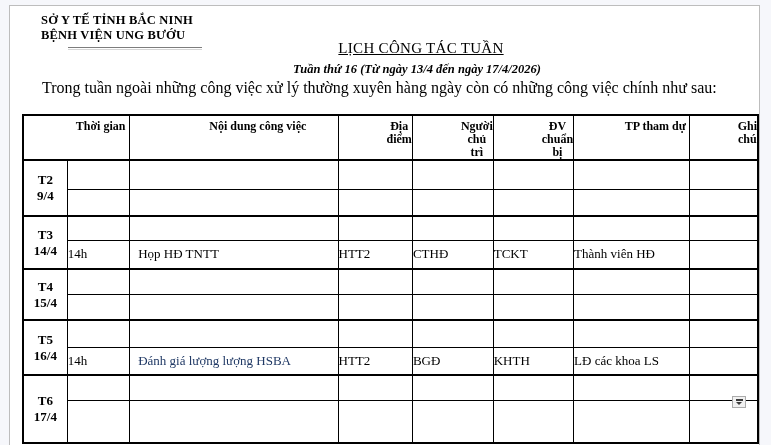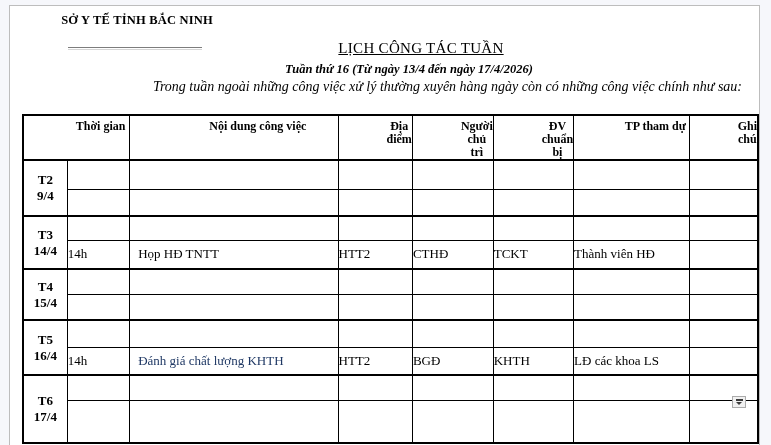--- a/index.html
+++ b/index.html
@@ -17,21 +17,21 @@
     left: 9px; top: 5px;
     width: 751px; height: 445px;
     background: #ffffff;
     border: 1px solid #bdbdbd;
     border-bottom: none;
   }
   .org {
     position: absolute;
     left: 31px; top: 7px;
     width: 172px;
-    text-align: right;
+    text-align: left;
     font-weight: bold;
     font-size: 12.5px;
     line-height: 15px;
     letter-spacing: 0.2px;
   }
   .org-rule {
     position: absolute;
     left: 58px; top: 41px;
     width: 134px; height: 3px;
     border-top: 1px solid #7d7d7d;
@@ -42,34 +42,33 @@
     left: 241px; top: 34px;
     width: 340px;
     text-align: center;
     font-weight: normal;
     font-size: 15px;
     text-decoration: underline;
     letter-spacing: 0.3px;
   }
   .doc-subtitle {
     position: absolute;
-    left: 229px; top: 56px;
+    left: 237px; top: 56px;
     width: 340px;
     text-align: center;
     font-weight: bold;
     font-style: italic;
     font-size: 12.5px;
   }
   .doc-note {
     position: absolute;
     left: 32px; top: 73px;
     width: 700px;
-    text-align: right;
-    font-style: italic;
-    font-size: 14px;
+    text-align: left;
+    font-size: 16px;
   }
   table.sched {
     position: absolute;
     left: 12px; top: 108px;
     border-collapse: collapse;
     border: 2px solid #000;
     table-layout: fixed;
   }
   table.sched th, table.sched td {
     border: 1px solid #000;
@@ -122,20 +121,21 @@
     margin-top: 1px;
   }
 </style>
 </head>
 <body>
 
 <div class="page">
 
   <div class="org">
     <div>SỞ Y TẾ TỈNH BẮC NINH</div>
+    <div>BỆNH VIỆN UNG BƯỚU</div>
   </div>
   <div class="org-rule"></div>
 
   <div class="doc-title">LỊCH CÔNG TÁC TUẦN</div>
   <div class="doc-subtitle">Tuần thứ 16 (Từ ngày 13/4 đến ngày 17/4/2026)</div>
   <div class="doc-note">Trong tuần ngoài những công việc xử lý thường xuyên hàng ngày còn có những công việc chính như sau:</div>
 
   <table class="sched">
     <colgroup>
       <col style="width:46px">
@@ -238,21 +238,21 @@
       <td class="c"></td>
       <td class="l"></td>
       <td class="c"></td>
       <td class="c"></td>
       <td class="c"></td>
       <td class="c"></td>
       <td class="c"></td>
     </tr>
     <tr style="height:28px">
       <td class="c">14h</td>
-      <td class="l navy">Đánh giá chất lượng KHTH</td>
+      <td class="l navy">Đánh giá lượng lượng HSBA</td>
       <td class="c">HTT2</td>
       <td class="c">BGĐ</td>
       <td class="c">KHTH</td>
       <td class="c">LĐ các khoa LS</td>
       <td class="c"></td>
     </tr>
 
     <tr class="blk" style="height:25px">
       <td class="day" rowspan="2">
         <div>T6</div>

